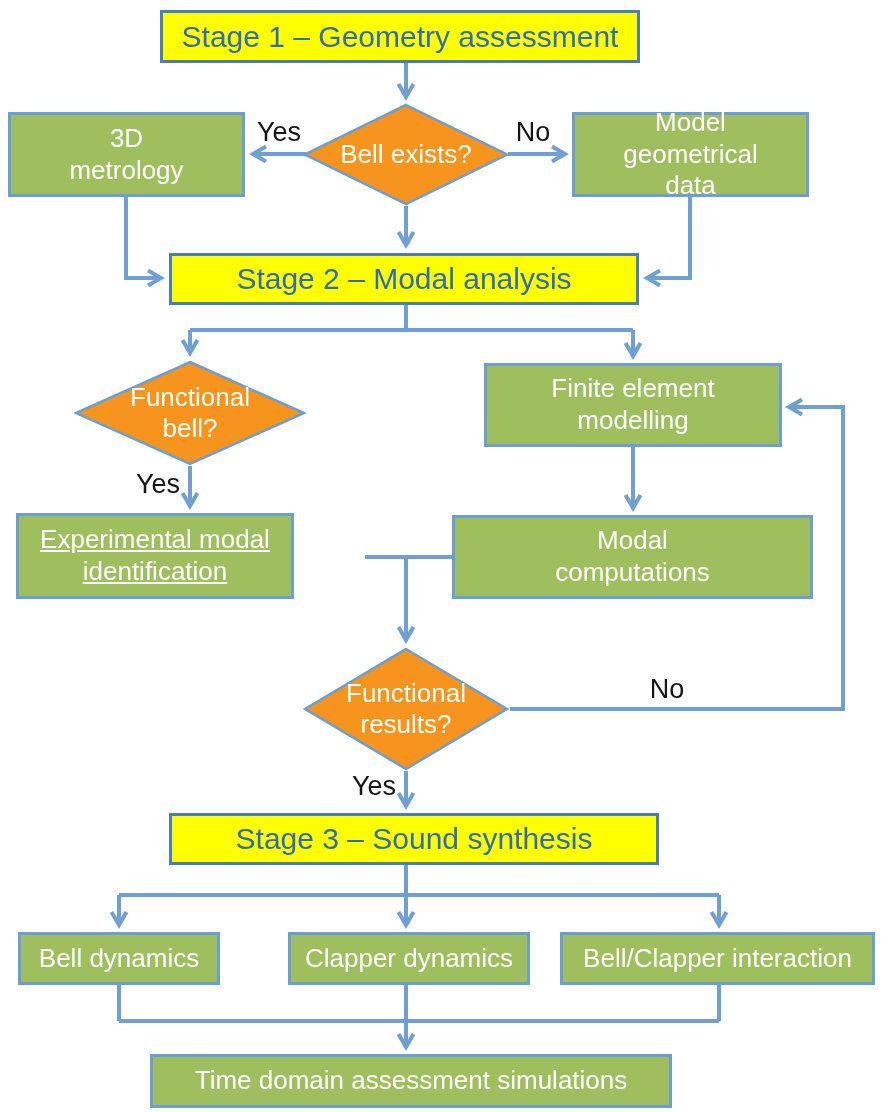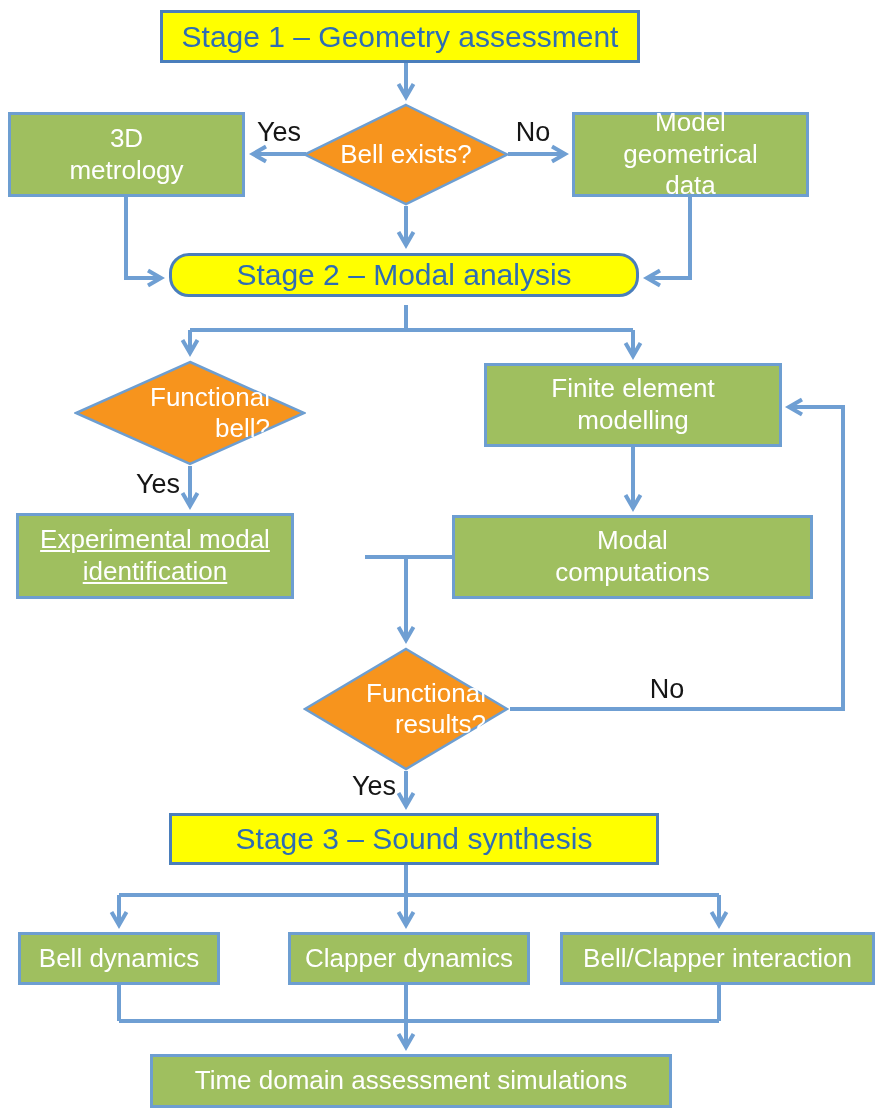--- a/index.html
+++ b/index.html
@@ -34,21 +34,21 @@
   .mw200 { max-width:200px; }
 
   .diamond { position:absolute; }
   .diamond svg { position:absolute; left:0; top:0; width:100%; height:100%; display:block; }
   .diamond-poly { fill:var(--c-orange,#f7941d); stroke:var(--c-green_border,#6d9ed1); stroke-width:2.5; }
   .dtext {
     position:absolute; left:0; top:0; right:0; bottom:0;
     display:flex; align-items:center; justify-content:center;
     text-align:center; color:var(--c-white_text,#ffffff); font-size:26px; line-height:1.2;
   }
-  .dtext span { display:block; max-width:160px;text-align:right; }
+  .dtext span { display:block; max-width:160px; }
 
   .edge-label {
     position:absolute; transform:translate(-50%,-50%);
     color:var(--c-label_text,#161616); font-size:27px; white-space:nowrap;
   }
 </style>
 </head>
 <body>
 
 <div class="canvas">
@@ -89,21 +89,21 @@
     <path d="M 119 985 V 1021"></path>
     <path d="M 719 985 V 1021"></path>
     <path d="M 119 1021 H 719"></path>
     <path d="M 406 985 V 1047" marker-end="url(#arrowV)"></path>
   </svg>
 
   <div class="box stage" style="left:160px; top:10px; width:480px; height:53px;">
     <span>Stage 1 – Geometry assessment</span>
   </div>
 
-  <div class="box stage" style="left:169px; top:253px; width:470px; height:44px;border-radius:20px;">
+  <div class="box stage" style="left:169px; top:253px; width:470px; height:52px;">
     <span>Stage 2 – Modal analysis</span>
   </div>
 
   <div class="box stage" style="left:169px; top:813px; width:490px; height:52px;">
     <span>Stage 3 – Sound synthesis</span>
   </div>
 
   <div class="diamond" style="left:303px; top:103px; width:206px; height:103px;">
     <svg viewBox="0 0 206 103">
       <polygon class="diamond-poly" points="103,2 204,51.5 103,101 2,51.5"></polygon>

